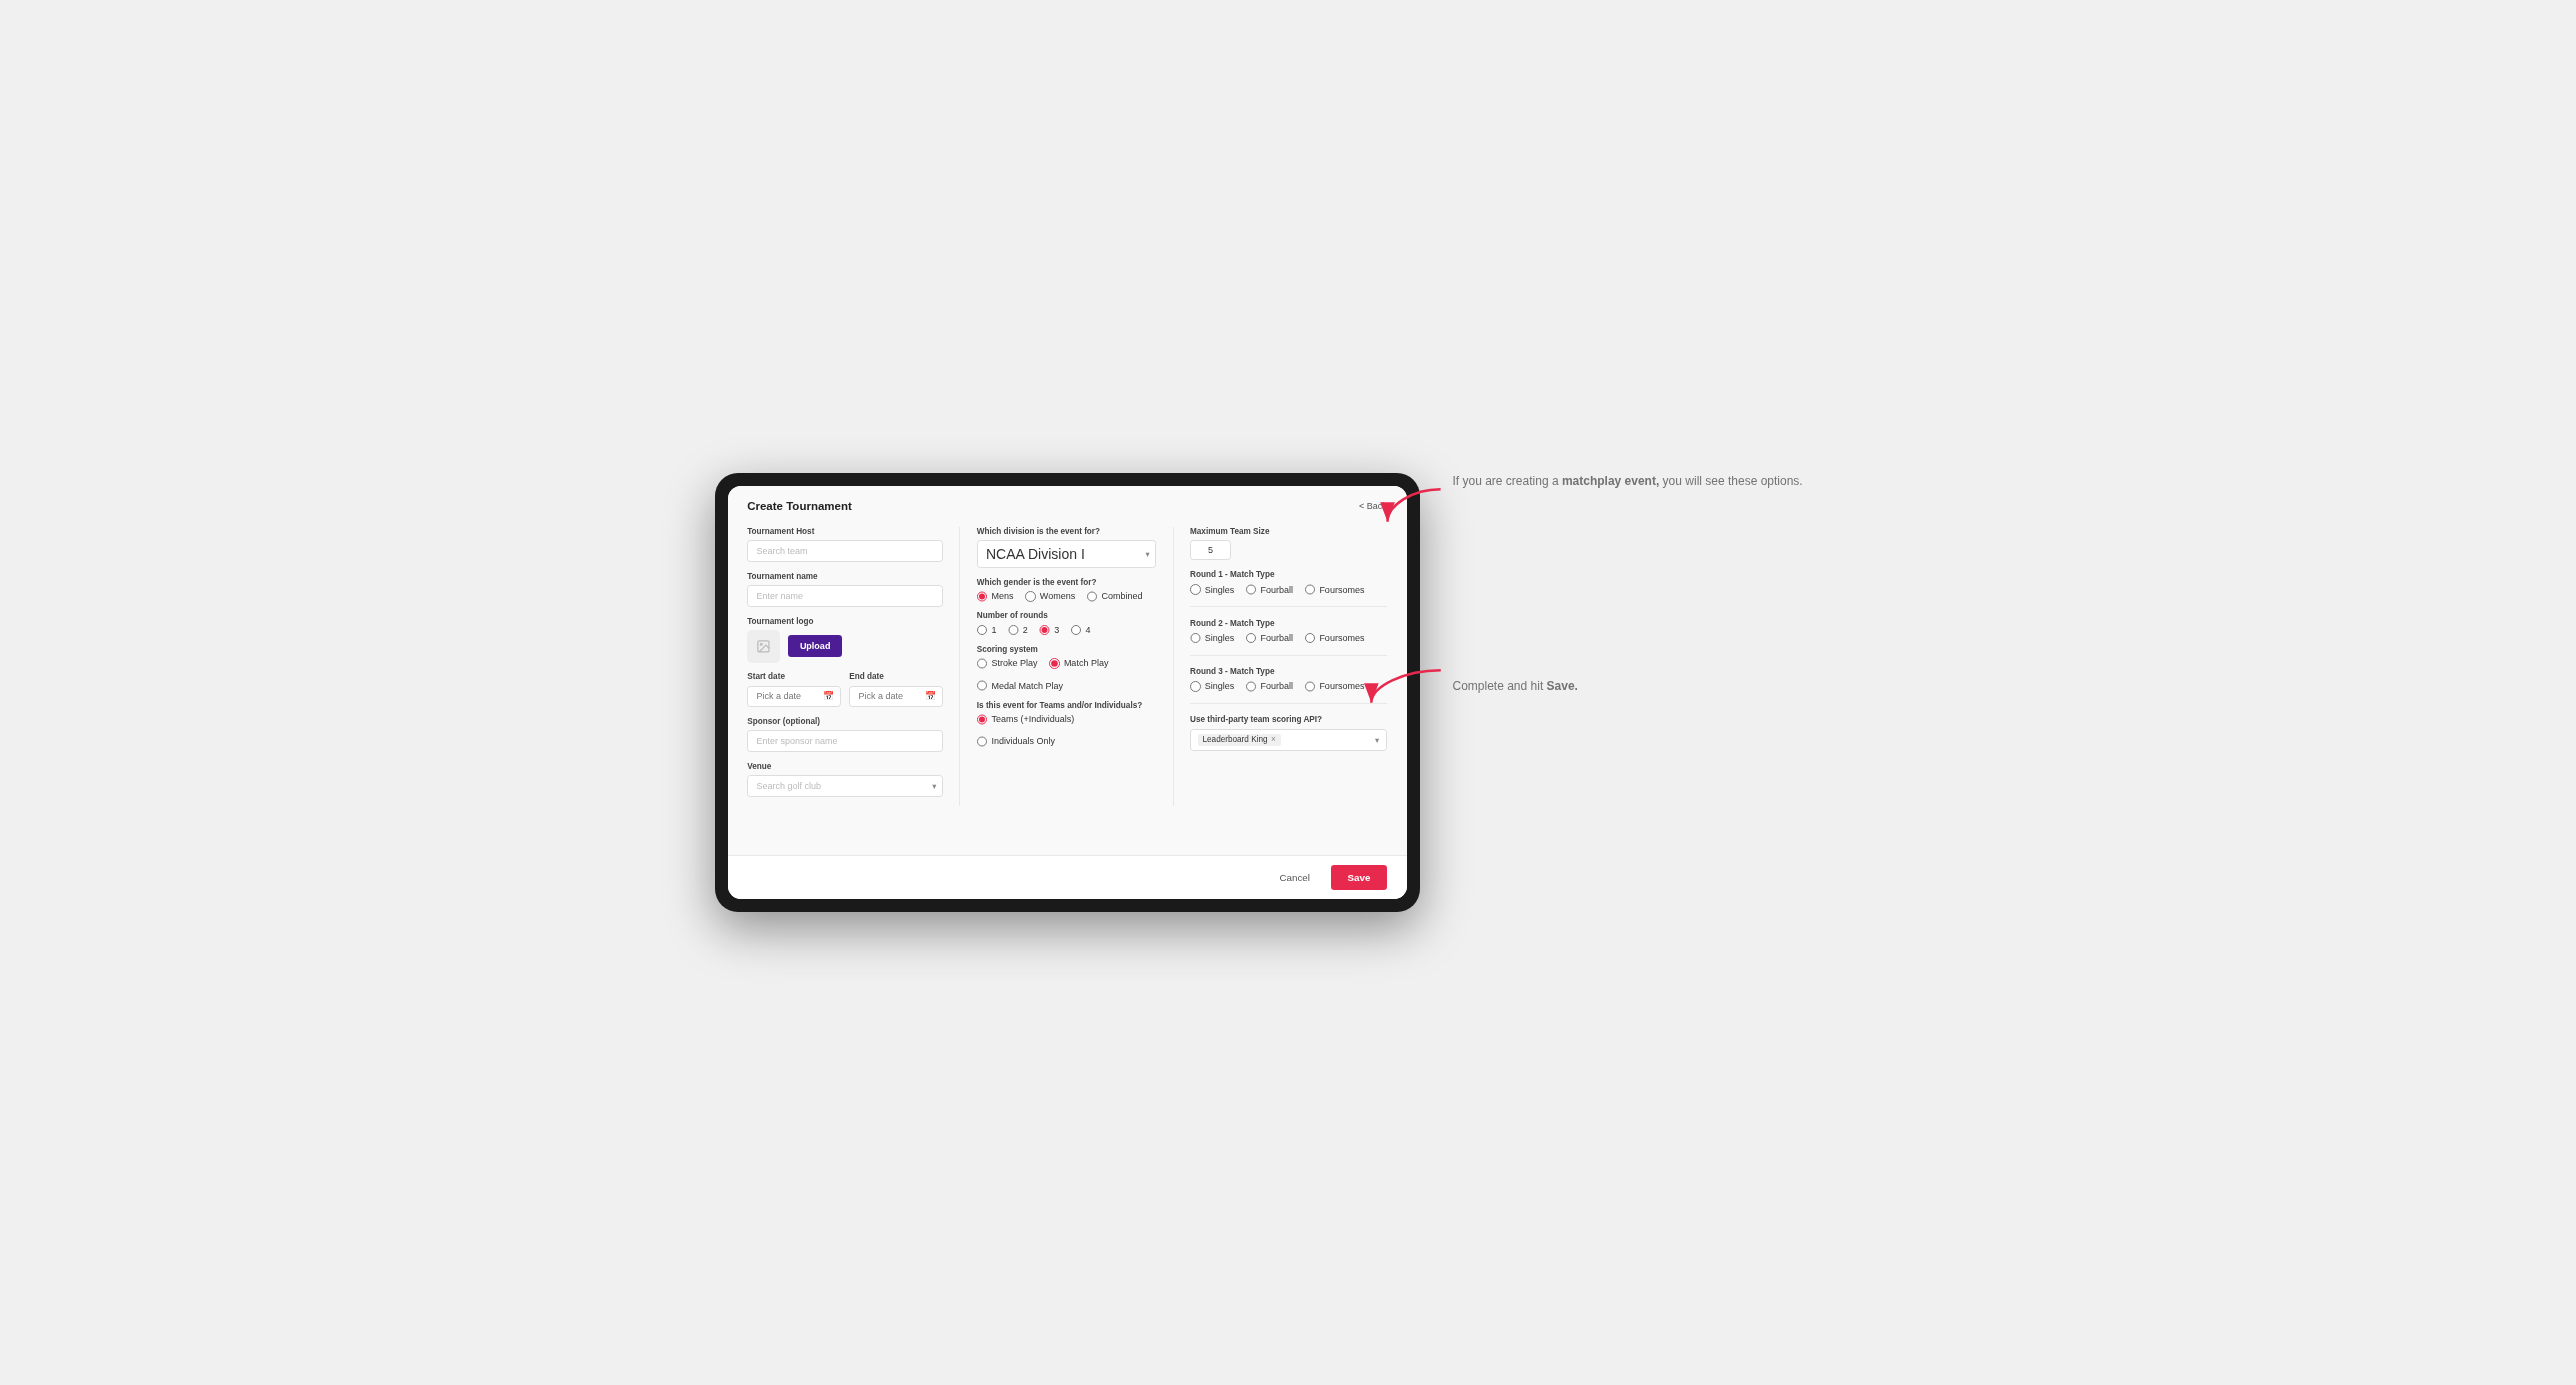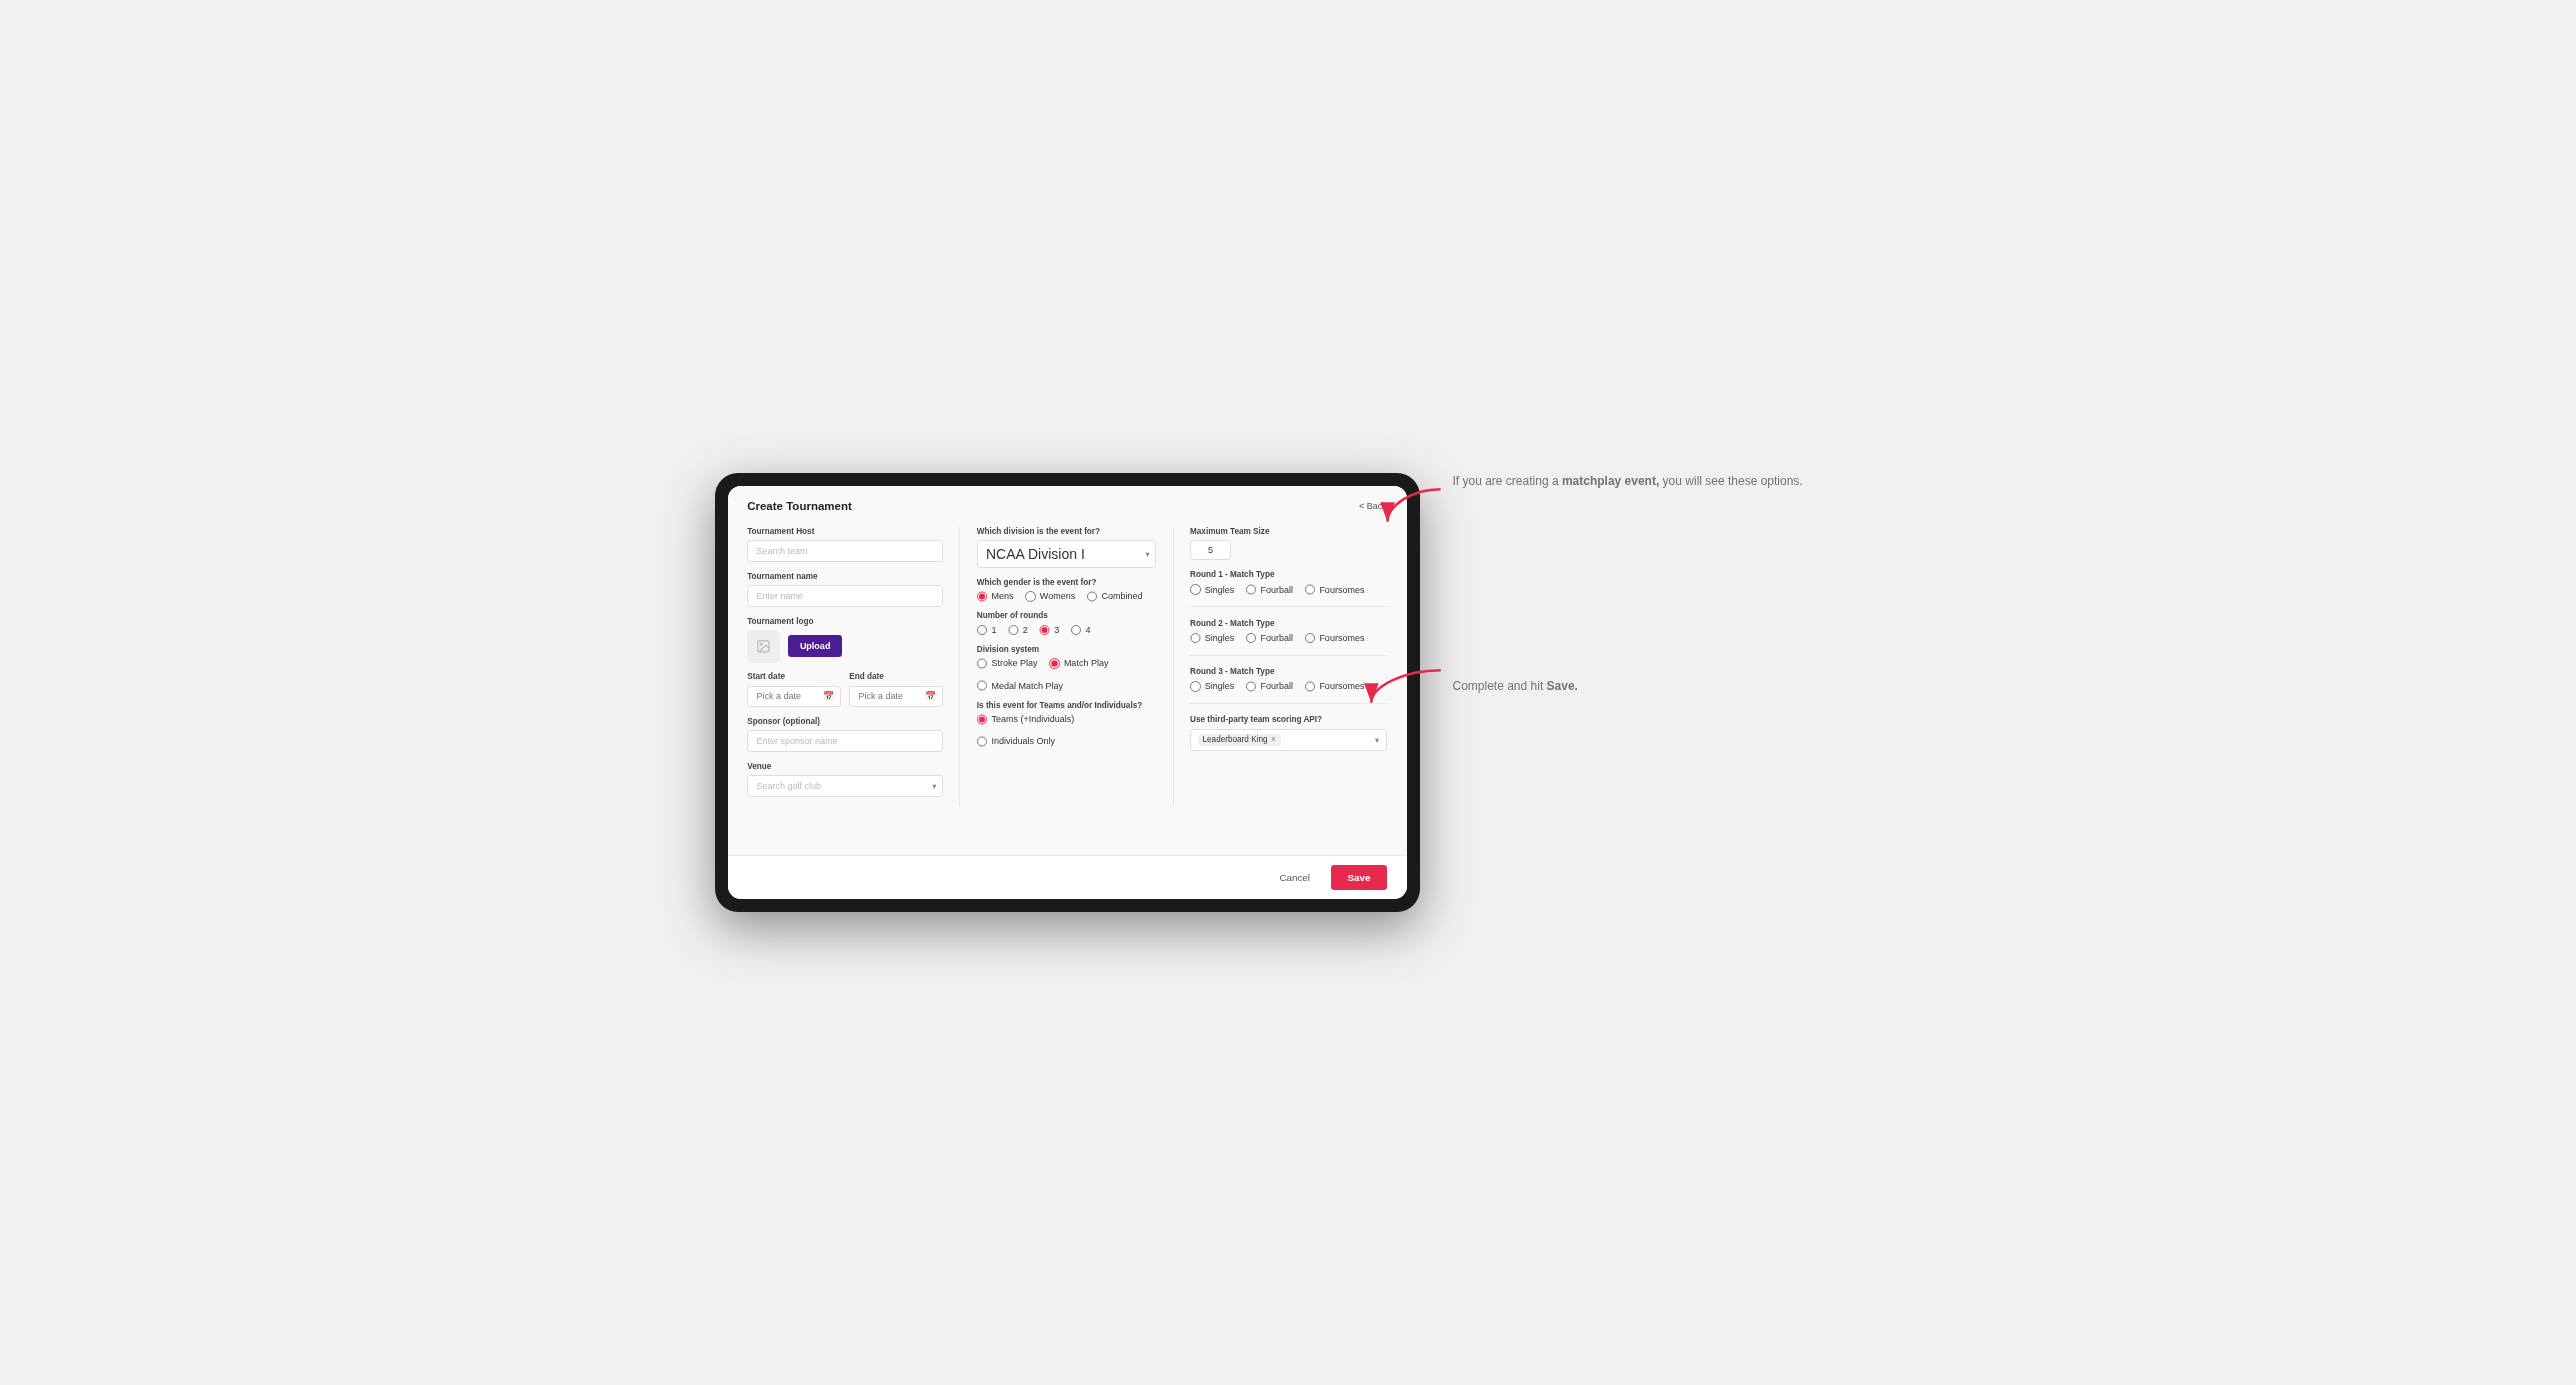--- a/index.html
+++ b/index.html
@@ -547,21 +547,21 @@
                   <span>3</span>
                 </label>
                 <label class="radio-option">
                   <input type="radio" name="rounds" class="radio-input" style="">
                   <span>4</span>
                 </label>
               </div>
             </div>
 
             <div class="form-group">
-              <label class="form-label">Division system</label>
+              <label class="form-label">Scoring system</label>
               <div class="radio-group">
                 <label class="radio-option">
                   <input type="radio" name="scoring" class="radio-input" style="">
                   <span>Stroke Play</span>
                 </label>
                 <label class="radio-option">
                   <input type="radio" name="scoring" class="radio-input" checked="" style="">
                   <span>Match Play</span>
                 </label>
                 <label class="radio-option">

